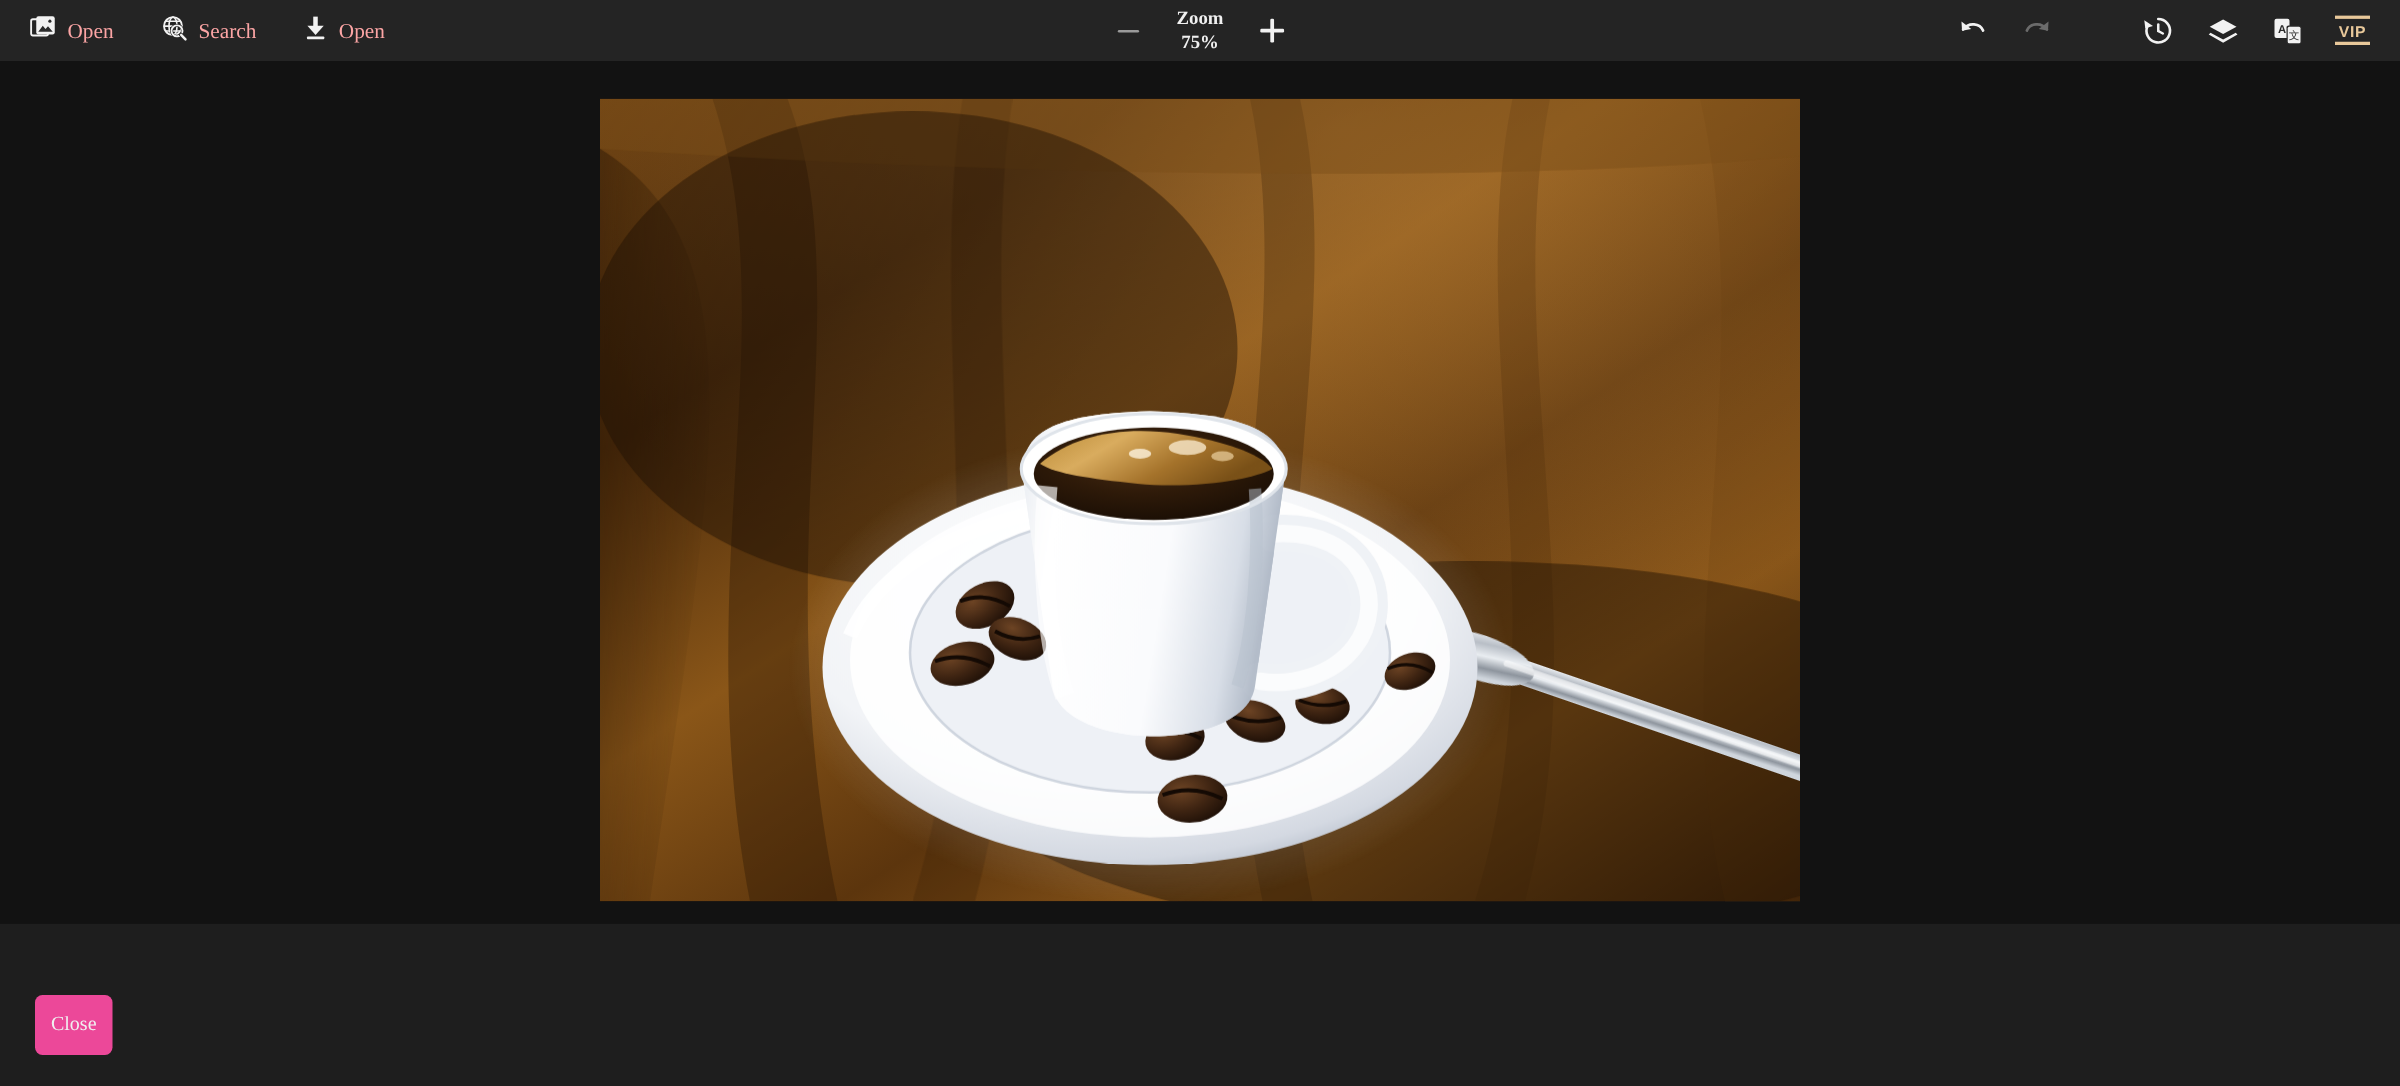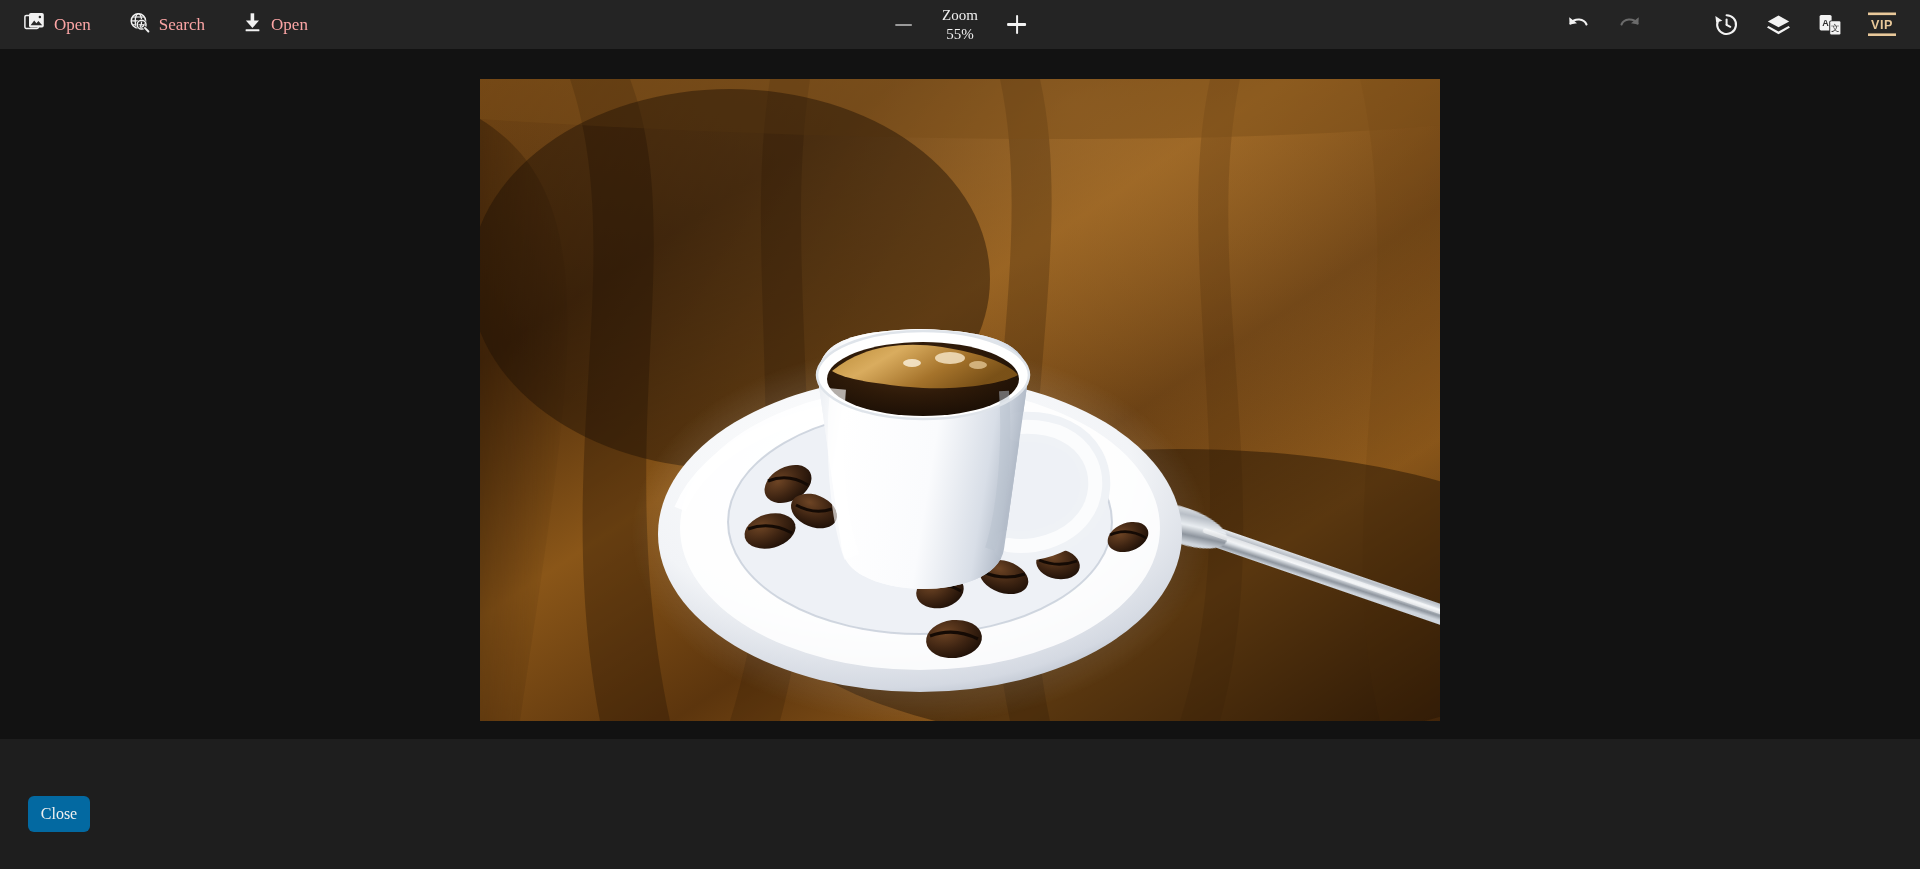--- a/index.html
+++ b/index.html
@@ -37,21 +37,21 @@
     content: ""; position: absolute; width: 17px; height: 2px;
     background: #9a9a9a; border-radius: 1px;
   }
   .zoom-plus::before, .zoom-plus::after {
     content: ""; position: absolute; background: #f2f2f2; border-radius: 1px;
   }
   .zoom-plus::before { width: 19px; height: 2.5px; }
   .zoom-plus::after  { width: 2.5px; height: 19px; }
   .zoom-read {
     display: flex; flex-direction: column; align-items: center;
-    line-height: 1.26; color: #f0f0f0; font-size: 15px;
+    line-height: 1.26; color: #f0f0f0; font-size: 15px; font-weight: bold;
   }
 
   .tb-right {
     position: absolute; right: 18px; top: 0; height: 49px;
     display: flex; align-items: center; gap: 12px;
   }
   .ticon {
     width: 40px; height: 40px; display: flex;
     align-items: center; justify-content: center; cursor: pointer;
   }
@@ -72,22 +72,22 @@
   .photo svg { display: block; width: 960px; height: 642px; }
 
   
   .footer {
     position: absolute; left: 0; top: 739px;
     width: 1920px; height: 130px;
     background: #1e1e1e;
   }
   .close-btn {
     position: absolute; left: 28px; top: 57px;
-    width: 62px; height: 36px;
-    background: #0369a1; border: none; border-radius: 6px;
+    width: 62px; height: 48px;
+    background: #ec4899; border: none; border-radius: 6px;
     color: #f0f0f0; font-size: 16px; cursor: pointer;
     font-family: "Liberation Serif", serif;
   }
 </style>
 </head>
 <body>
 
 <div class="toolbar">
 
   <div class="tb-left">
@@ -130,21 +130,21 @@
         </svg>
       </span>
       <span class="lbl">Open</span>
     </div>
   </div>
 
   <div class="tb-center">
     <div class="zoom-btn zoom-minus"></div>
     <div class="zoom-read">
       <span>Zoom</span>
-      <span>55%</span>
+      <span>75%</span>
     </div>
     <div class="zoom-btn zoom-plus"></div>
   </div>
 
   <div class="tb-right">
 
     <div class="ticon">
       <svg width="24" height="22" viewBox="0 0 24 22">
         <path d="M4.5 9.5 C9 3.5 18 4.5 20.5 10.5" fill="none" stroke="#f2f2f2" stroke-width="2.1" stroke-linecap="round"></path>
         <path d="M3.2 3.2 L3.6 10.6 L11 9.2 Z" fill="#f2f2f2"></path>

